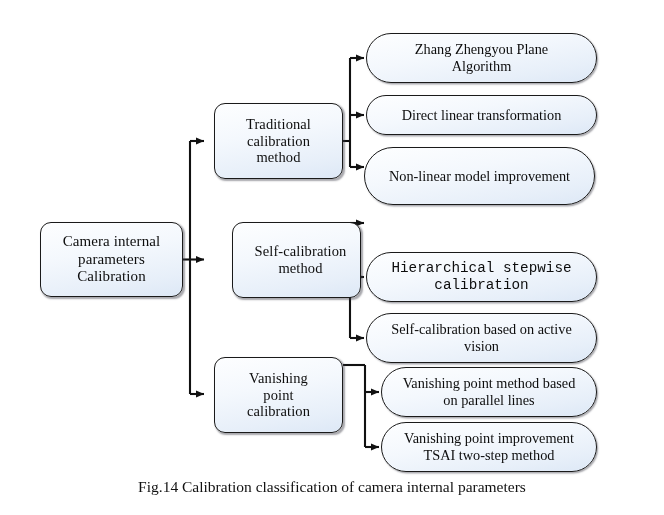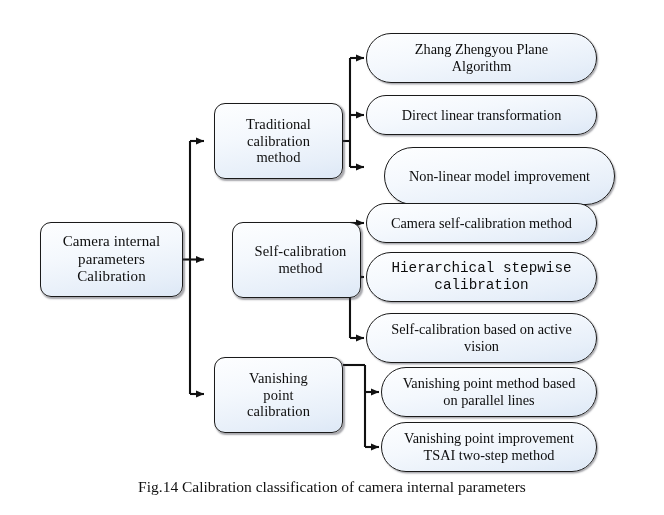--- a/index.html
+++ b/index.html
@@ -134,27 +134,24 @@
 
   <div class="node node-leaf" style="left:366px; top:95px; width:231px; height:40px;">
     <span class="node-inner">Direct linear transformation</span>
   </div>
 
   <div class="node node-leaf" style="left:366px; top:33px; width:231px; height:50px;">
     <span class="node-inner">Zhang Zhengyou Plane
 Algorithm</span>
   </div>
 
-  <div class="node node-leaf" style="left:384px; top:147px; width:231px; height:58px;">
+  <div class="node node-leaf" style="left:364px; top:147px; width:231px; height:58px;">
     <span class="node-inner">Non-linear model improvement</span>
   </div>
 
-  <div class="node node-leaf" style="left:366px; top:203px; width:231px; height:40px;">
-    <span class="node-inner">Camera self-calibration method</span>
-  </div>
 
   <div class="node node-leaf" style="left:366px; top:252px; width:231px; height:50px;font-family:Liberation Mono, monospace;">
     <span class="node-inner">Hierarchical stepwise
 calibration</span>
   </div>
 
   <div class="node node-leaf" style="left:381px; top:367px; width:216px; height:50px;">
     <span class="node-inner">Vanishing point method based
 on parallel lines</span>
   </div>

